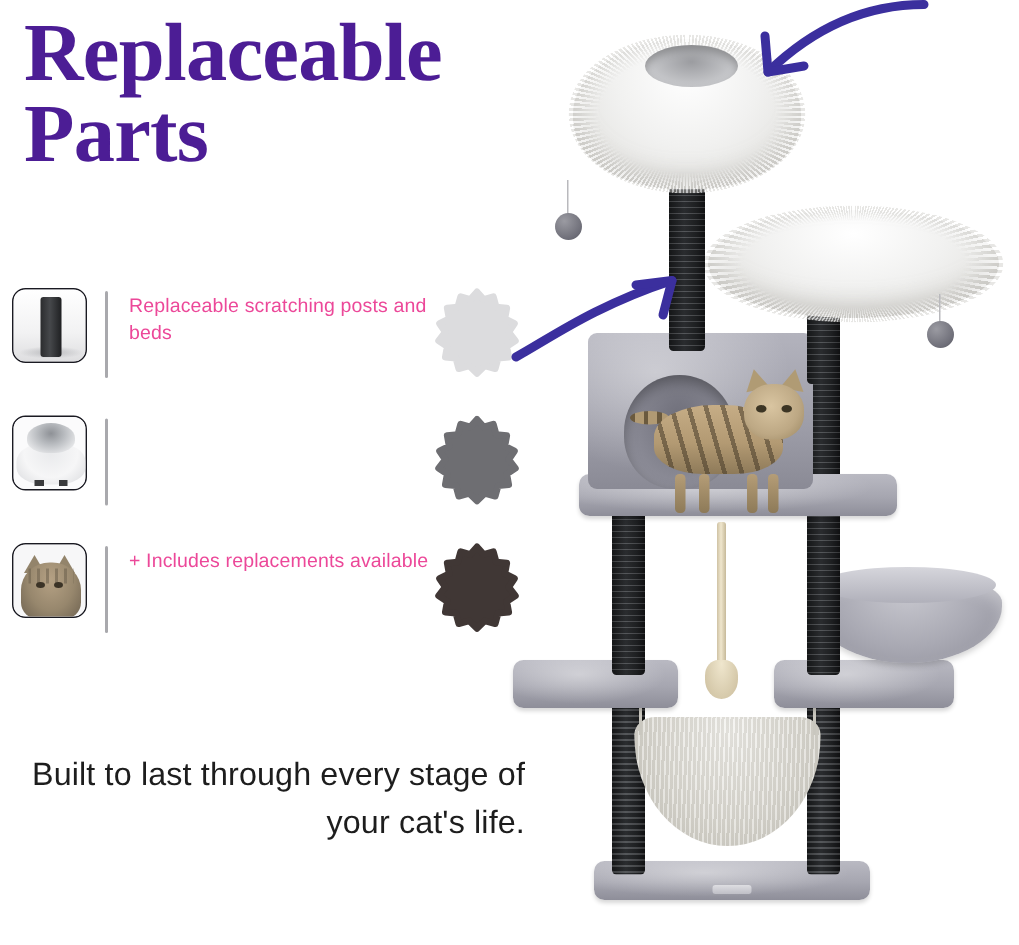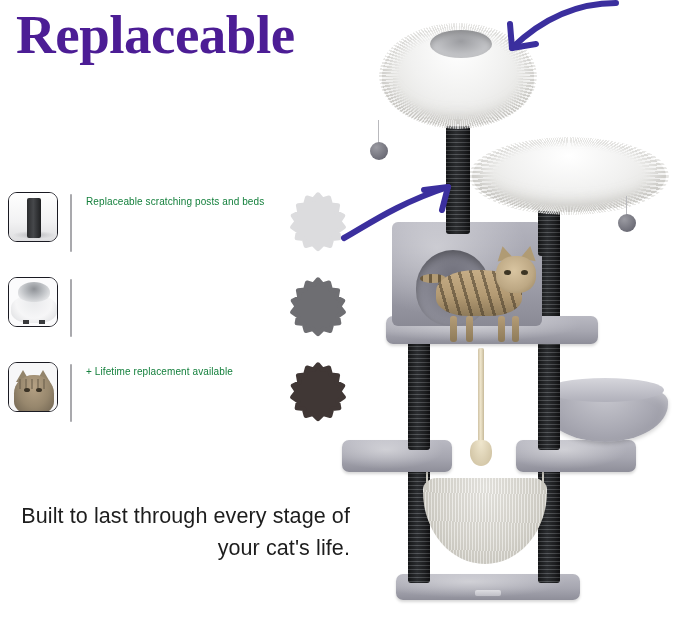--- a/index.html
+++ b/index.html
@@ -60,21 +60,21 @@
       border-bottom:12px solid #93846b; }
   .tc-eye-l,.tc-eye-r { position:absolute; top:25px; width:6px; height:4px;
       border-radius:50%; background:#3b3326; }
   .tc-eye-l { left:15px; } .tc-eye-r { right:15px; }
   .tc-stripes { position:absolute; left:10px; top:16px; width:30px; height:10px;
       background:repeating-linear-gradient(90deg,#6b5f4c 0 2px,transparent 2px 6px);
       opacity:.55; }
 
   .divider { width:2px; height:58px; background:#a9a9ad; margin:4px 14px 0 12px;
       flex:0 0 2px; border-radius:1px; }
-  .ftext { font-size:10px; line-height:1.42; color:#15803d; padding-top:5px;
+  .ftext { font-size:13px; line-height:1.42; color:#ec4899; padding-top:5px;
       letter-spacing:0.1px; max-width:200px; }
 
   
   .gear { position:absolute; }
   .gear svg { display:block; }
 
   
   .tagline {
     position:absolute; left:20px; top:500px; width:330px;
     text-align:right; font-size:21.5px; line-height:1.5; color:#1d1d1d;
@@ -186,20 +186,21 @@
   .logo-tag { position:absolute; width:26px; height:6px; border-radius:2px;
       background:linear-gradient(180deg,#e2e2e6,#c3c3ca); opacity:.9; }
 </style>
 </head>
 <body>
 
 <div id="stage">
 
   <div class="title">
     <span>Replaceable</span>
+    <span class="l2">Parts</span>
   </div>
 
   <div class="features">
 
     <div class="feature">
       <div class="thumb">
         <div class="inner">
           <div class="tp-bg"></div>
           <div class="tp-shadow"></div>
           <div class="tp-post"></div>
@@ -227,21 +228,21 @@
           <div class="tc-bg"></div>
           <div class="tc-ear-l"></div>
           <div class="tc-ear-r"></div>
           <div class="tc-body"></div>
           <div class="tc-stripes"></div>
           <div class="tc-eye-l"></div>
           <div class="tc-eye-r"></div>
         </div>
       </div>
       <div class="divider"></div>
-      <div class="ftext">+ Lifetime replacement available</div>
+      <div class="ftext">+ Includes replacements available</div>
     </div>
   </div>
 
   <div class="gear" style="left:286px; top:192px;">
     <svg width="64" height="64" viewBox="0 0 100 100" aria-hidden="true">
       <path id="gshape" d="M50 4
         L57 12 L67 9 L70 20 L81 21 L79 32 L89 37 L83 46 L90 55 L81 61 L83 72
         L72 73 L69 84 L58 81 L50 89 L42 81 L31 84 L28 73 L17 72 L19 61 L10 55
         L17 46 L11 37 L21 32 L19 21 L30 20 L33 9 L43 12 Z" fill="#dcdcde" stroke="#dcdcde" stroke-width="7" stroke-linejoin="round"></path>
     </svg>

